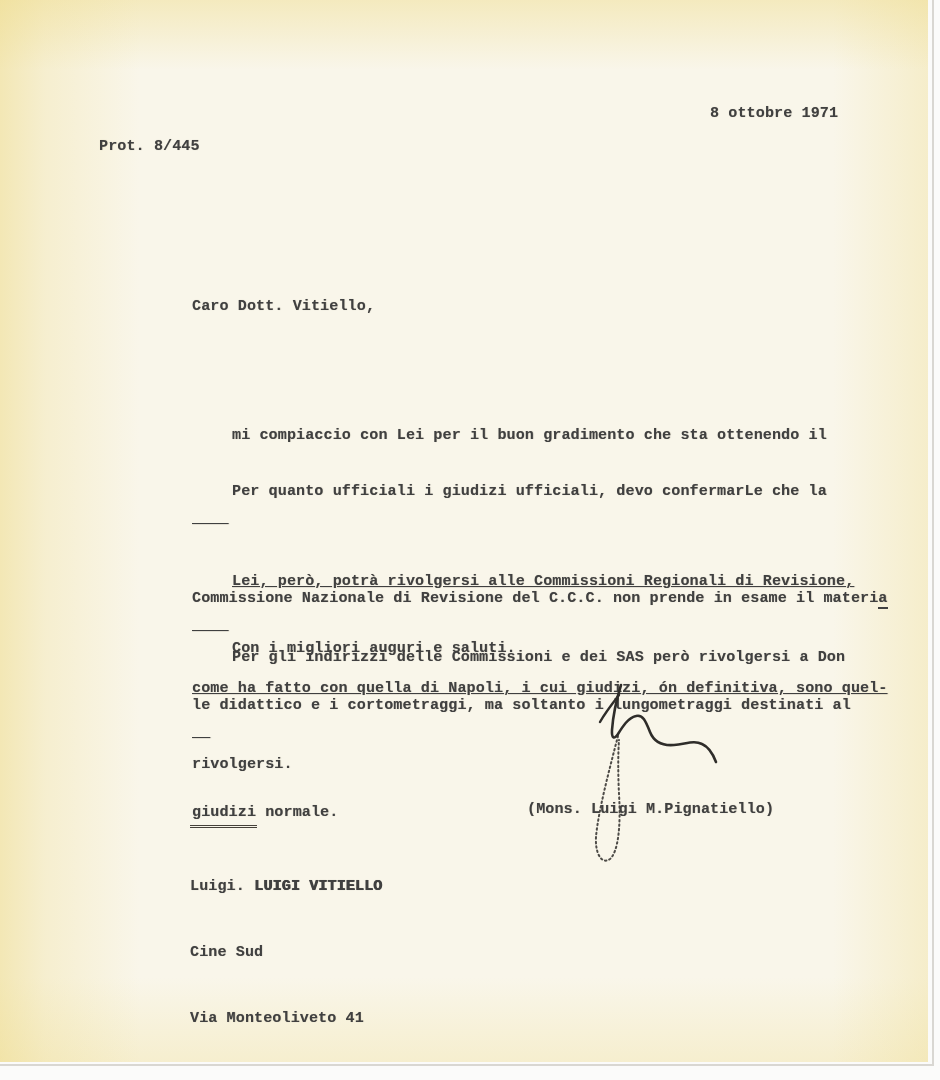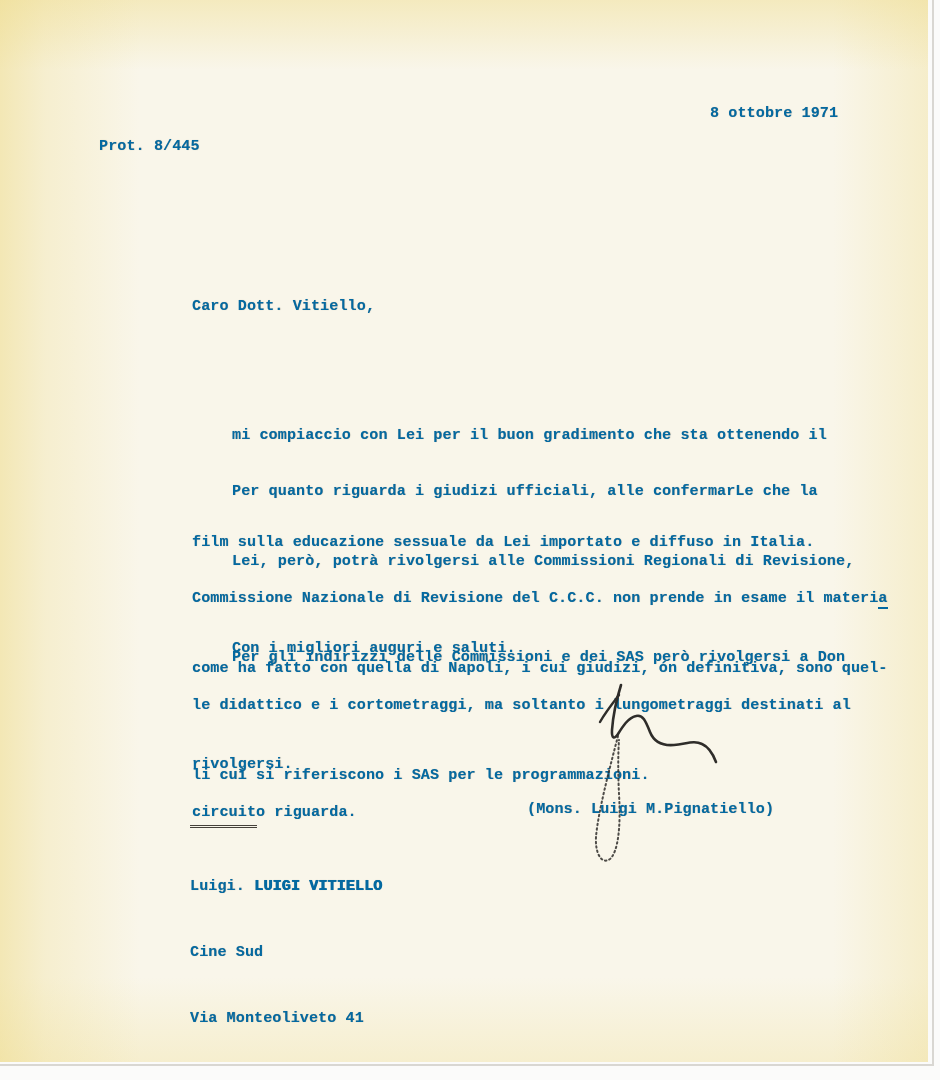--- a/index.html
+++ b/index.html
@@ -18,21 +18,21 @@
       linear-gradient(180deg, rgba(238,219,137,0.45) 0px, rgba(238,219,137,0) 70px),
       linear-gradient(270deg, rgba(240,224,155,0.40) 0px, rgba(240,224,155,0) 95px),
       linear-gradient(0deg, rgba(240,224,155,0.35) 0px, rgba(240,224,155,0) 85px),
       #f9f6ea;
   }
   .scan-line-v{position:absolute;left:932px;top:0;width:2px;height:1066px;background:#d9d7d2;}
   .scan-line-h{position:absolute;left:0;top:1064px;width:934px;height:2px;background:#d9d7d2;}
 
   .typed{
     position:absolute;
-    color:#0369a1;
+    color:#404040;
     font-size:15px;
     line-height:22px;
     font-weight:bold;
     letter-spacing:0.15px;
     white-space:pre;
     text-shadow:0.3px 0.3px 0.7px rgba(70,64,52,0.45);
   }
   .para .line{white-space:pre;margin-top:41px;}
   .indent{padding-left:40px;}
   .u-cont{border-bottom:2px solid currentColor;}
@@ -55,34 +55,32 @@
   <div class="scan-line-h"></div>
 
   <div class="typed" style="left:710px;top:103px;">8 ottobre 1971</div>
 
   <div class="typed" style="left:99px;top:136px;font-family:Liberation Mono, monospace;">Prot. 8/445</div>
 
   <div class="typed" style="left:192px;top:296px;">Caro Dott. Vitiello,</div>
 
   <div class="typed para" style="left:192px;top:340px;">
     <div class="line indent">mi compiaccio con Lei per il buon gradimento che sta ottenendo il</div>
-    <div class="line">film sulla educazione sessuale da Lei importato e diffuso in Italia.</div>
   </div>
 
   <div class="typed para" style="left:192px;top:396px;">
-    <div class="line indent">Per quanto riguarda i giudizi ufficiali, alle confermarLe che la</div>
+    <div class="line indent">Per quanto ufficiali i giudizi ufficiali, devo confermarLe che la</div>
     <div class="line"><span>Commissione Nazionale di Revisione del C.C.C. non prende in esame il materi</span><span class="u-cont">a</span></div>
     <div class="line">le didattico e i cortometraggi, ma soltanto i lungometraggi destinati al</div>
-    <div class="line">circuito riguarda.</div>
+    <div class="line">giudizi normale.</div>
   </div>
 
-  <div class="typed para" style="left:192px;top:466px;">
+  <div class="typed para" style="left:192px;top:486px;text-decoration:underline;">
     <div class="line indent">Lei, però, potrà rivolgersi alle Commissioni Regionali di Revisione,</div>
     <div class="line">come ha fatto con quella di Napoli, i cui giudizi, ón definitiva, sono quel-</div>
-    <div class="line">li cui si riferiscono i SAS per le programmazioni.</div>
   </div>
 
   <div class="typed para" style="left:192px;top:562px;">
     <div class="line indent">Per gli indirizzi delle Commissioni e dei SAS però rivolgersi a Don</div>
     <div class="line">rivolgersi.</div>
   </div>
 
   <div class="typed indent" style="left:192px;top:638px;">Con i migliori auguri e saluti.</div>
 
   <svg class="sig-svg" viewBox="0 0 140 192" aria-hidden="true">

